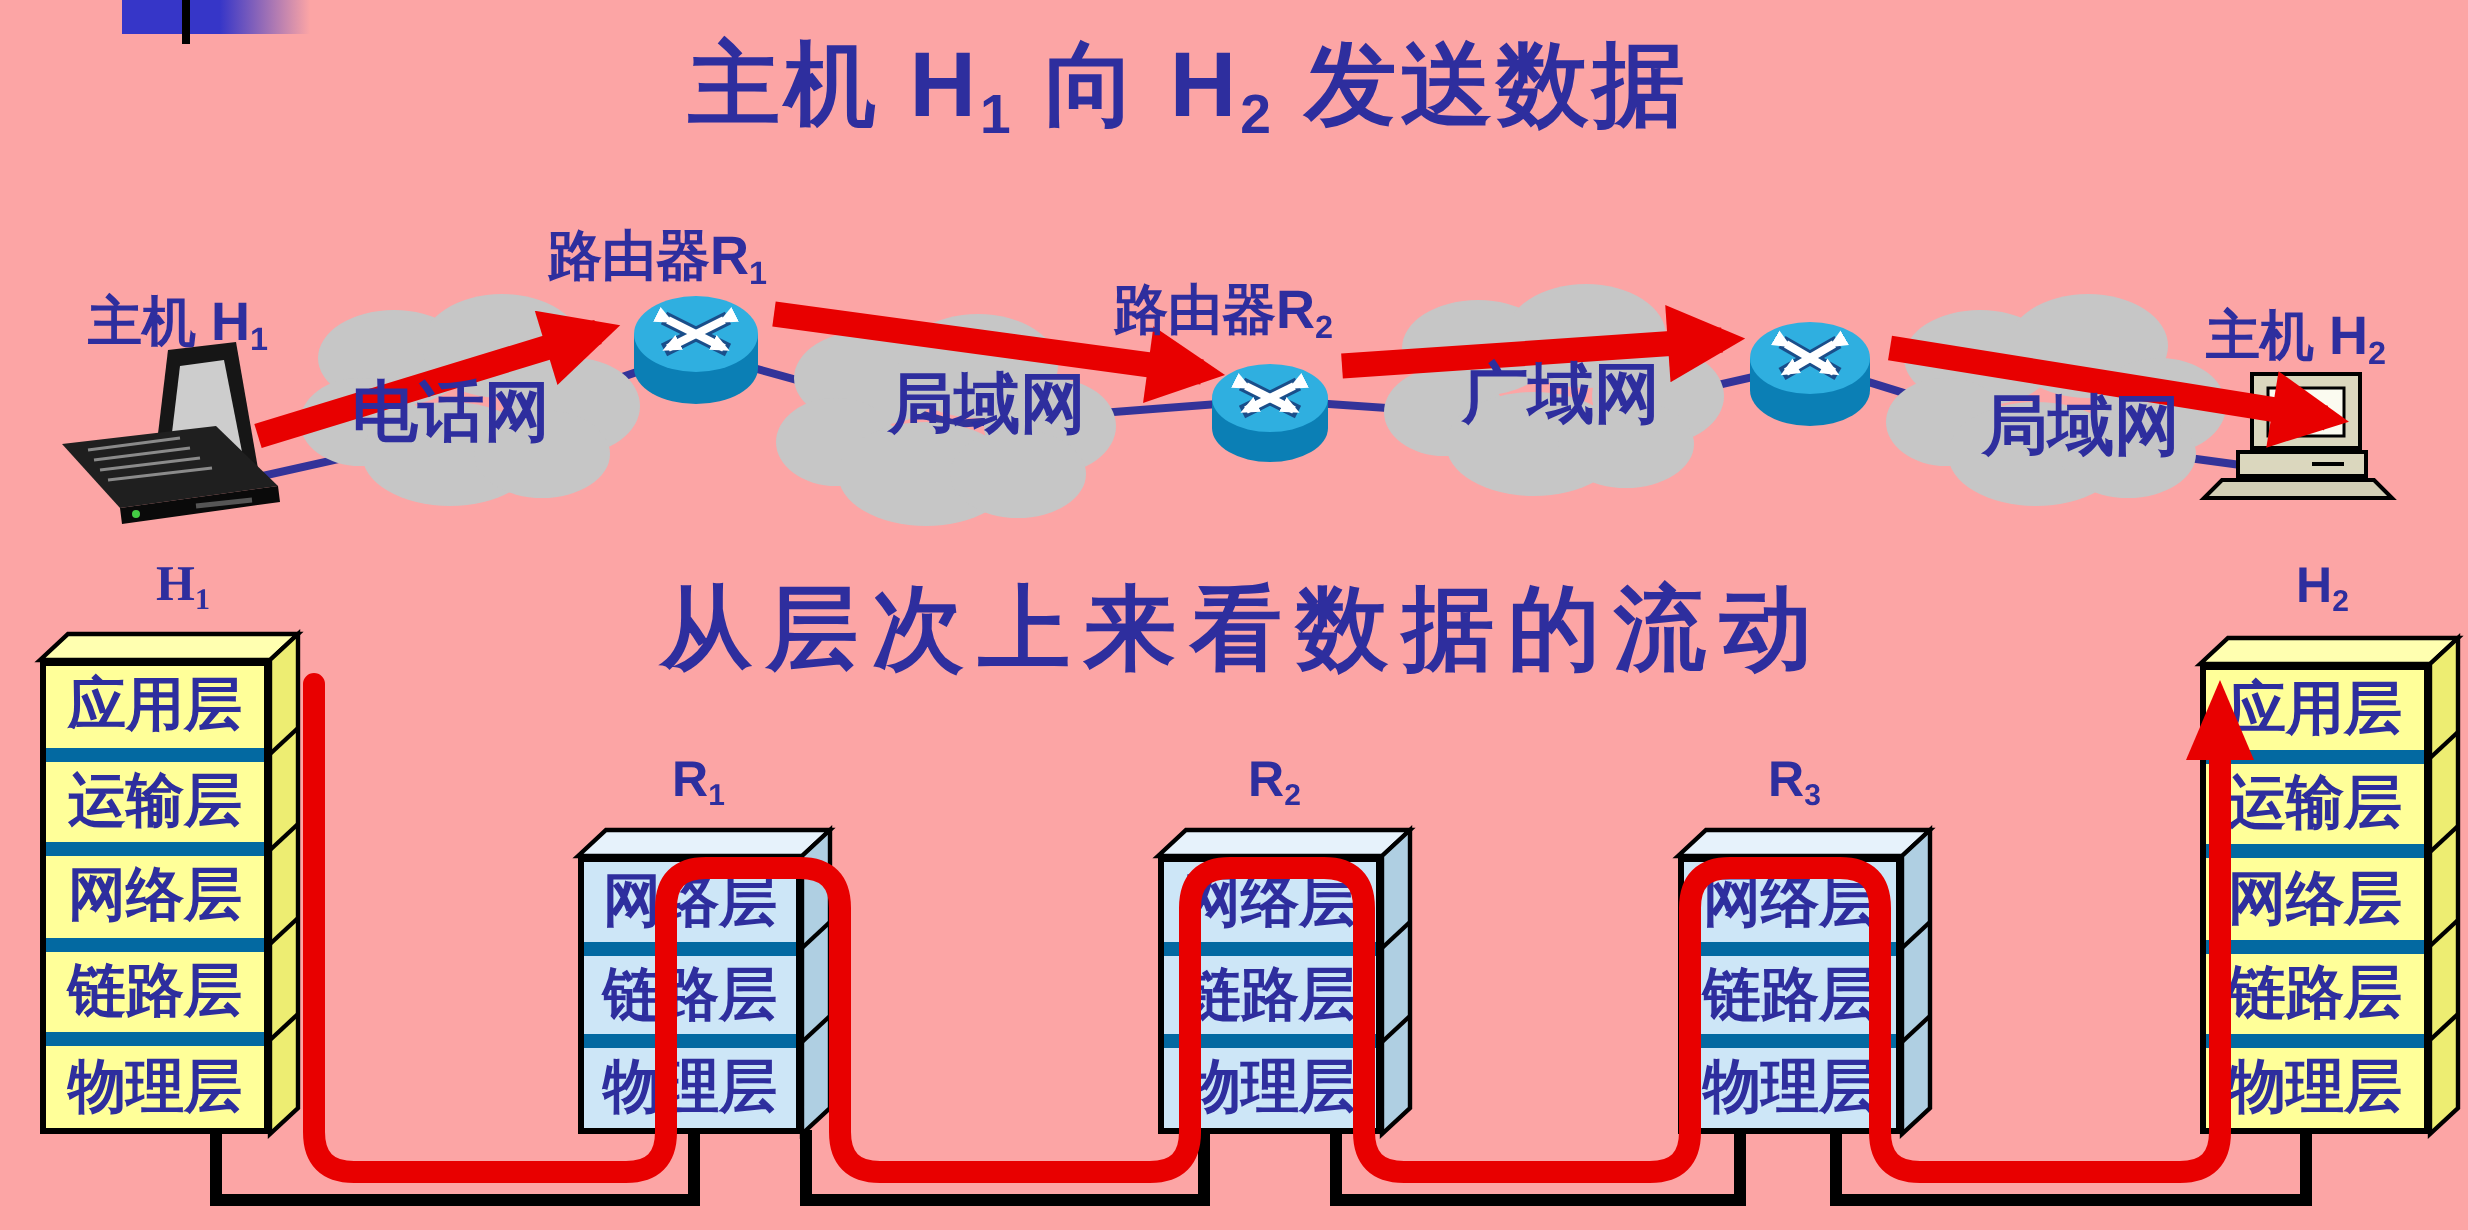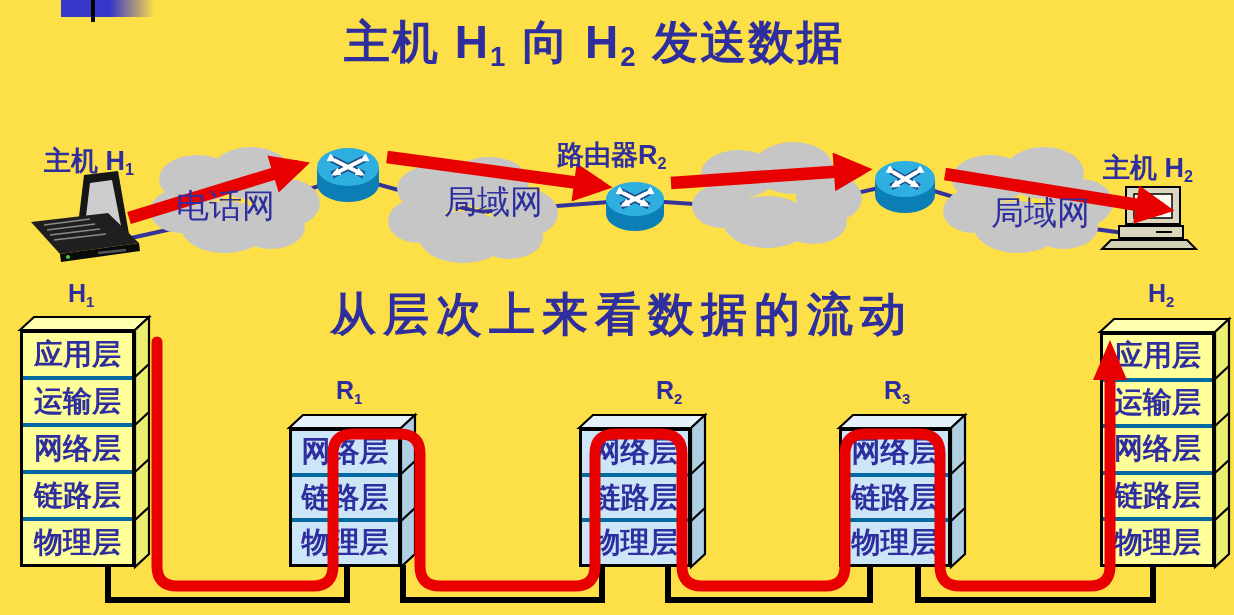--- a/index.html
+++ b/index.html
@@ -1,34 +1,34 @@
 <!DOCTYPE html>
 <html><head>
 <meta charset="utf-8">
 <style>
   html,body{margin:0;padding:0;background:#fff;}
-  .canvas{position:relative;width:1234px;height:615px;background:#fde047;overflow:hidden;
+  .canvas{position:relative;width:1234px;height:615px;background:#fca5a5;overflow:hidden;
           font-family:"Liberation Sans","DejaVu Sans",sans-serif;}
   .abs{position:absolute;}
   .blue{color:#2E2E9E;}
   .deco-bar{left:61px;top:0;width:94px;height:17px;
             background:linear-gradient(to right,#3636C8 0%,#3636C8 52%,rgba(255,255,255,0) 100%);z-index:4;}
   .deco-tick{left:91px;top:0;width:4px;height:22px;background:#000;z-index:5;}
   .title{left:344px;top:12px;font-size:46px;font-weight:700;letter-spacing:2px;z-index:4;white-space:pre;}
   .subtitle{left:330px;top:284px;font-size:46px;font-weight:700;letter-spacing:7px;z-index:4;white-space:pre;}
   .sub{font-size:0.6em;vertical-align:-0.3em;}
   .caption{font-size:27px;font-weight:700;z-index:4;white-space:pre;}
-  .cloudlabel{font-size:33px;font-weight:400;z-index:2;white-space:pre;}
+  .cloudlabel{font-size:33px;font-weight:700;z-index:2;white-space:pre;}
   .nodelabel{font-size:25px;font-weight:700;z-index:4;white-space:pre;}
   svg.base{left:0;top:0;z-index:1;}
   svg.overlay{left:0;top:0;z-index:3;pointer-events:none;}
   .stack{position:absolute;width:115px;display:flex;flex-direction:column;
          border:3px solid #000;box-sizing:border-box;z-index:2;}
   .stack .layer{flex:1;display:flex;align-items:center;justify-content:center;
-                font-size:29px;font-weight:700;color:#2E2E9E;border-top:4px solid #0369a1;
+                font-size:29px;font-weight:700;color:#2E2E9E;border-top:7px solid #0369a1;
                 white-space:nowrap;overflow:hidden;}
   .stack .layer:first-child{border-top:none;}
   .h-stack .layer{background:#FFFF99;}
   .r-stack{width:112px;}
   .r-stack .layer{background:#CDE6F7;}
 </style>
 </head>
 <body>
 
 <div class="canvas">
@@ -182,25 +182,27 @@
         <polygon points="1215,332 1229,319 1229,554 1215,567" fill="#EDED72"></polygon>
         <line x1="1215" y1="379" x2="1229" y2="366"></line>
           <line x1="1215" y1="426" x2="1229" y2="413"></line>
         <line x1="1215" y1="473" x2="1229" y2="460"></line>
           <line x1="1215" y1="520" x2="1229" y2="507"></line>
       </g>
     </g>
   </svg>
 
   <div class="abs caption blue" style="left:44px;top:143px;"><span>主机 H</span><span class="sub">1</span></div>
+  <div class="abs caption blue" style="left:274px;top:110px;"><span>路由器R</span><span class="sub">1</span></div>
   <div class="abs caption blue" style="left:557px;top:137px;"><span>路由器R</span><span class="sub">2</span></div>
   <div class="abs caption blue" style="left:1103px;top:150px;"><span>主机 H</span><span class="sub">2</span></div>
 
   <div class="abs cloudlabel blue" style="left:176px;top:184px;">电话网</div>
   <div class="abs cloudlabel blue" style="left:444px;top:180px;">局域网</div>
+  <div class="abs cloudlabel blue" style="left:731px;top:175px;">广域网</div>
   <div class="abs cloudlabel blue" style="left:991px;top:191px;">局域网</div>
 
   <div class="abs subtitle blue">从层次上来看数据的流动</div>
 
   <div class="stack h-stack" style="left:20px;top:330px;height:237px;">
     <div class="layer">应用层</div>
     <div class="layer">运输层</div>
     <div class="layer">网络层</div>
     <div class="layer">链路层</div>
     <div class="layer">物理层</div>
@@ -221,23 +223,23 @@
     <div class="layer">物理层</div>
   </div>
   <div class="stack h-stack" style="left:1100px;top:332px;height:235px;">
     <div class="layer">应用层</div>
     <div class="layer">运输层</div>
     <div class="layer">网络层</div>
     <div class="layer">链路层</div>
     <div class="layer">物理层</div>
   </div>
 
-  <div class="abs nodelabel blue" style="left:68px;top:279px;"><span>H</span><span class="sub">1</span></div>
+  <div class="abs nodelabel blue" style="left:78px;top:279px;font-family:Liberation Serif, serif;"><span>H</span><span class="sub">1</span></div>
   <div class="abs nodelabel blue" style="left:336px;top:376px;"><span>R</span><span class="sub">1</span></div>
-  <div class="abs nodelabel blue" style="left:624px;top:376px;margin-left:32px;"><span>R</span><span class="sub">2</span></div>
+  <div class="abs nodelabel blue" style="left:624px;top:376px;"><span>R</span><span class="sub">2</span></div>
   <div class="abs nodelabel blue" style="left:884px;top:376px;"><span>R</span><span class="sub">3</span></div>
   <div class="abs nodelabel blue" style="left:1148px;top:279px;"><span>H</span><span class="sub">2</span></div>
 
   <svg class="abs overlay" width="1234" height="615" viewBox="0 0 1234 615">
     <path d="M108,565 L108,600 L347,600 L347,565 M403,565 L403,600 L602,600 L602,565 M668,565 L668,600 L870,600 L870,565 M918,565 L918,600 L1153,600 L1153,565" fill="none" stroke="#000" stroke-width="6"></path>
     <path d="M157,342 V566 Q157,586 177,586 H313 Q333,586 333,566 V454 Q333,434 353,434 H400 Q420,434 420,454 V566 Q420,586 440,586 H575 Q595,586 595,566 V454 Q595,434 615,434 H662 Q682,434 682,454 V566 Q682,586 702,586 H825 Q845,586 845,566 V454 Q845,434 865,434 H920 Q940,434 940,454 V566 Q940,586 960,586 H1090 Q1110,586 1110,566 V376" fill="none" stroke="#E80000" stroke-width="11" stroke-linecap="round" stroke-linejoin="round"></path>
     <polygon points="1093,380 1127,380 1110,340" fill="#E80000"></polygon>
   </svg>
 
 </div>

